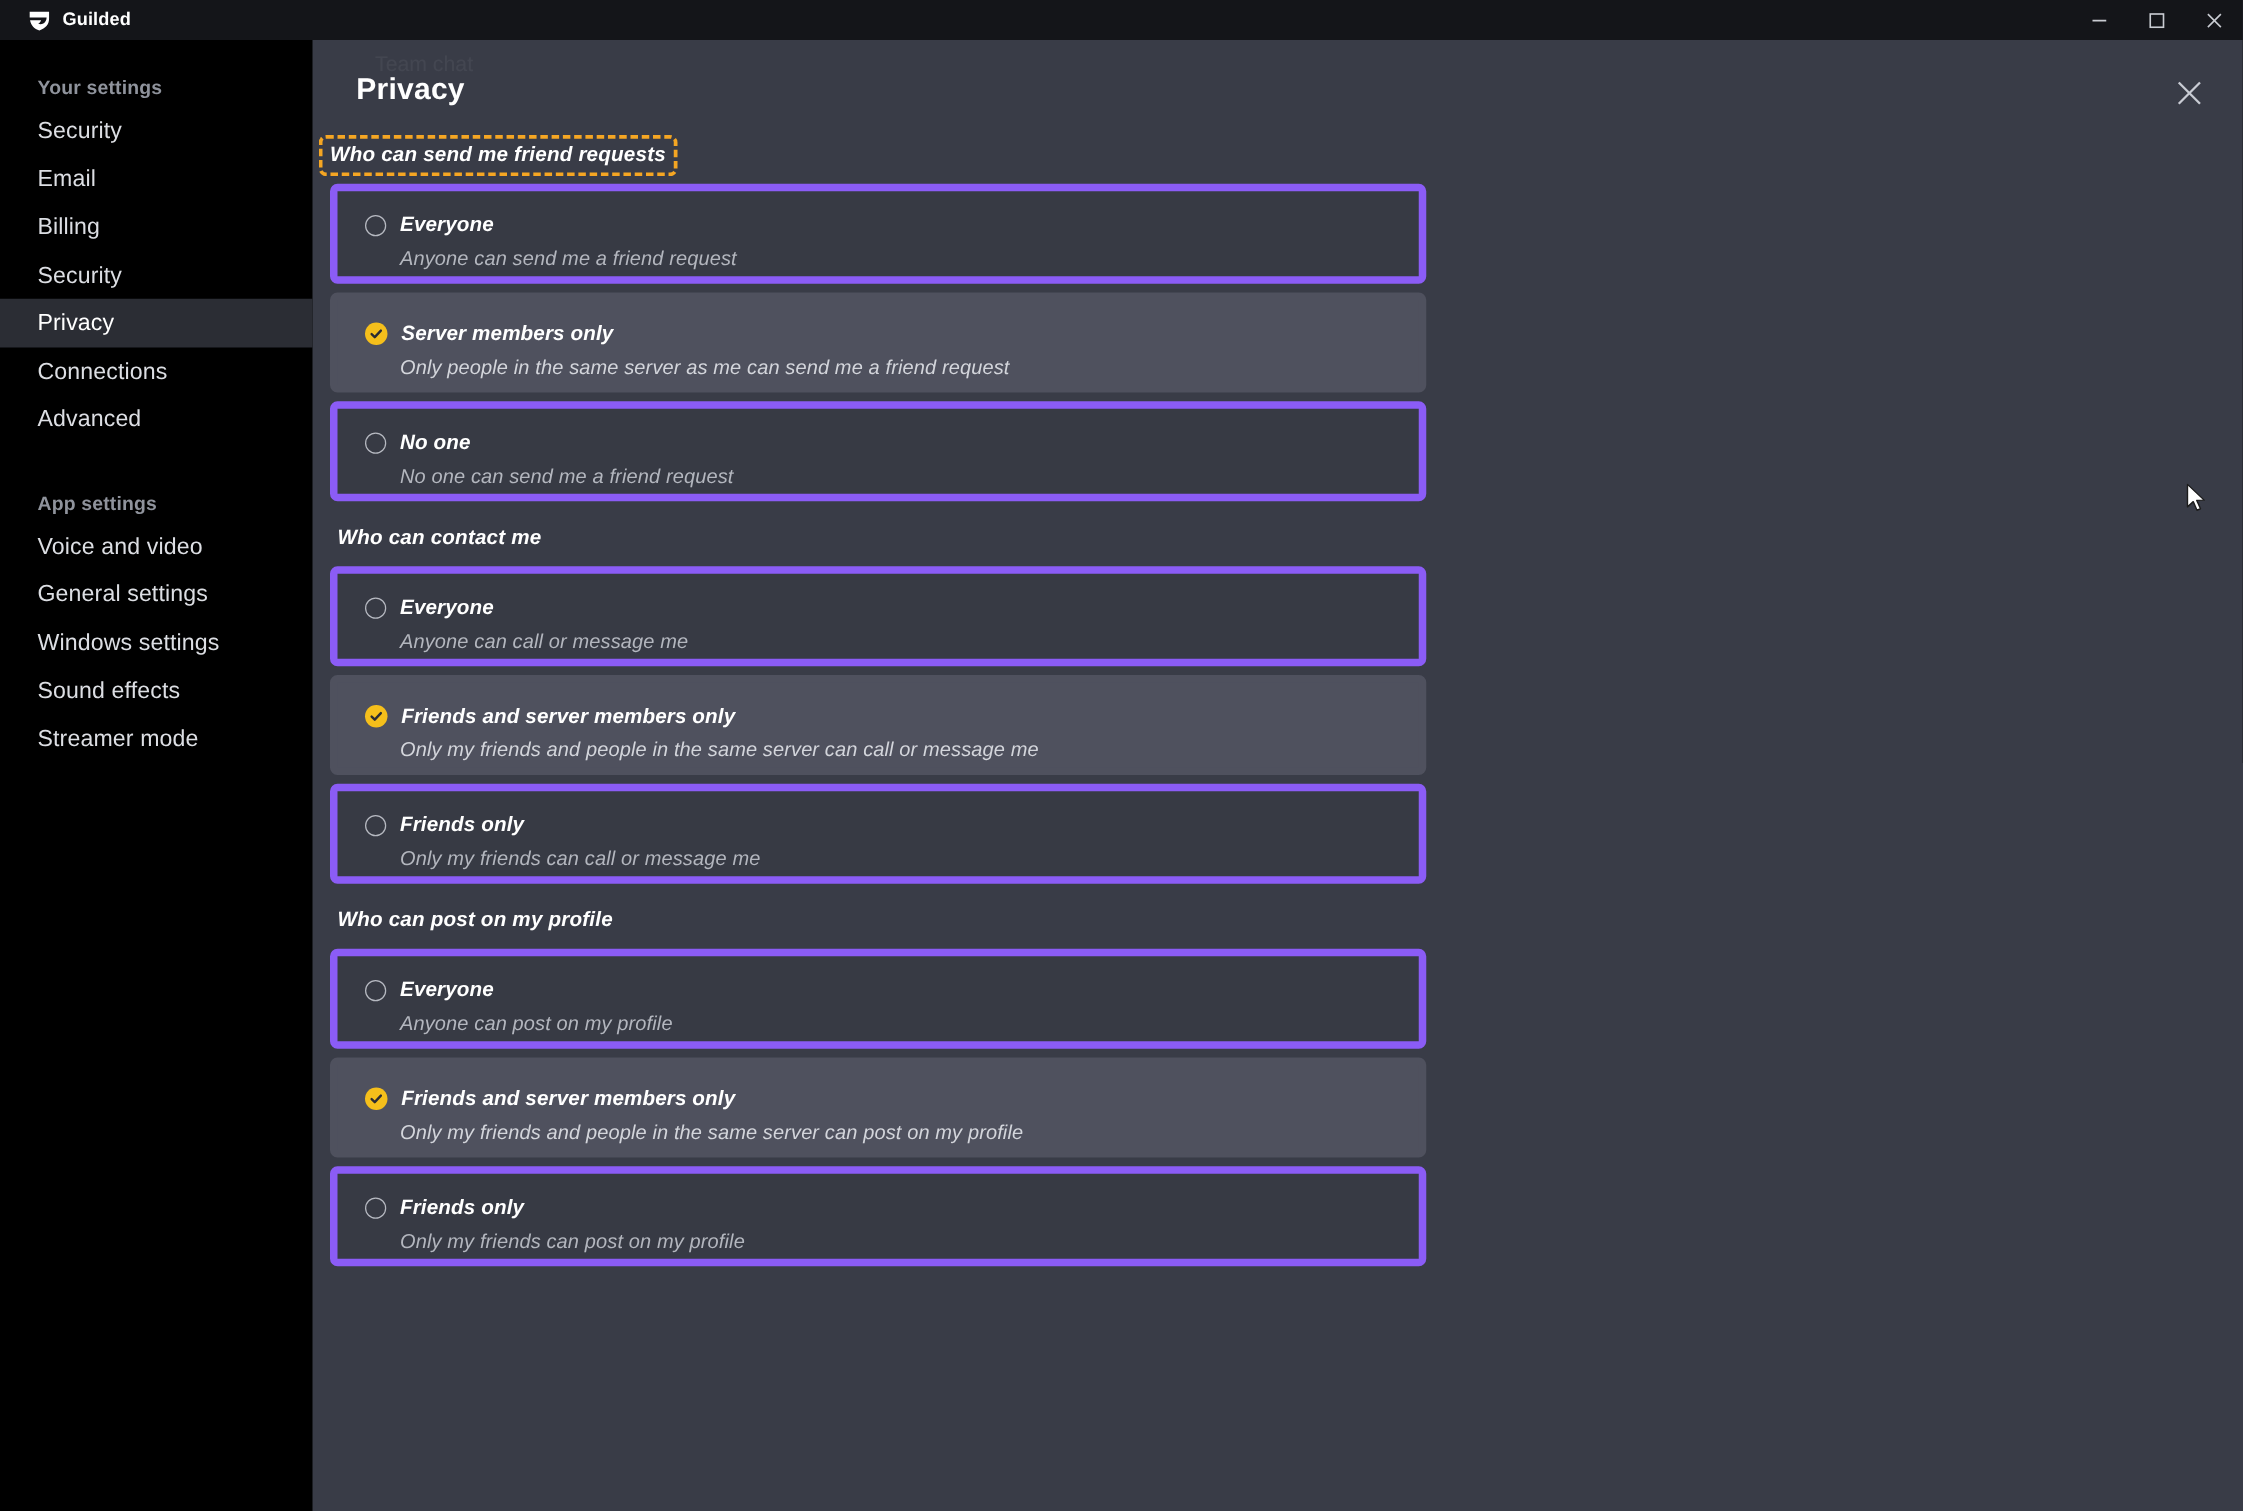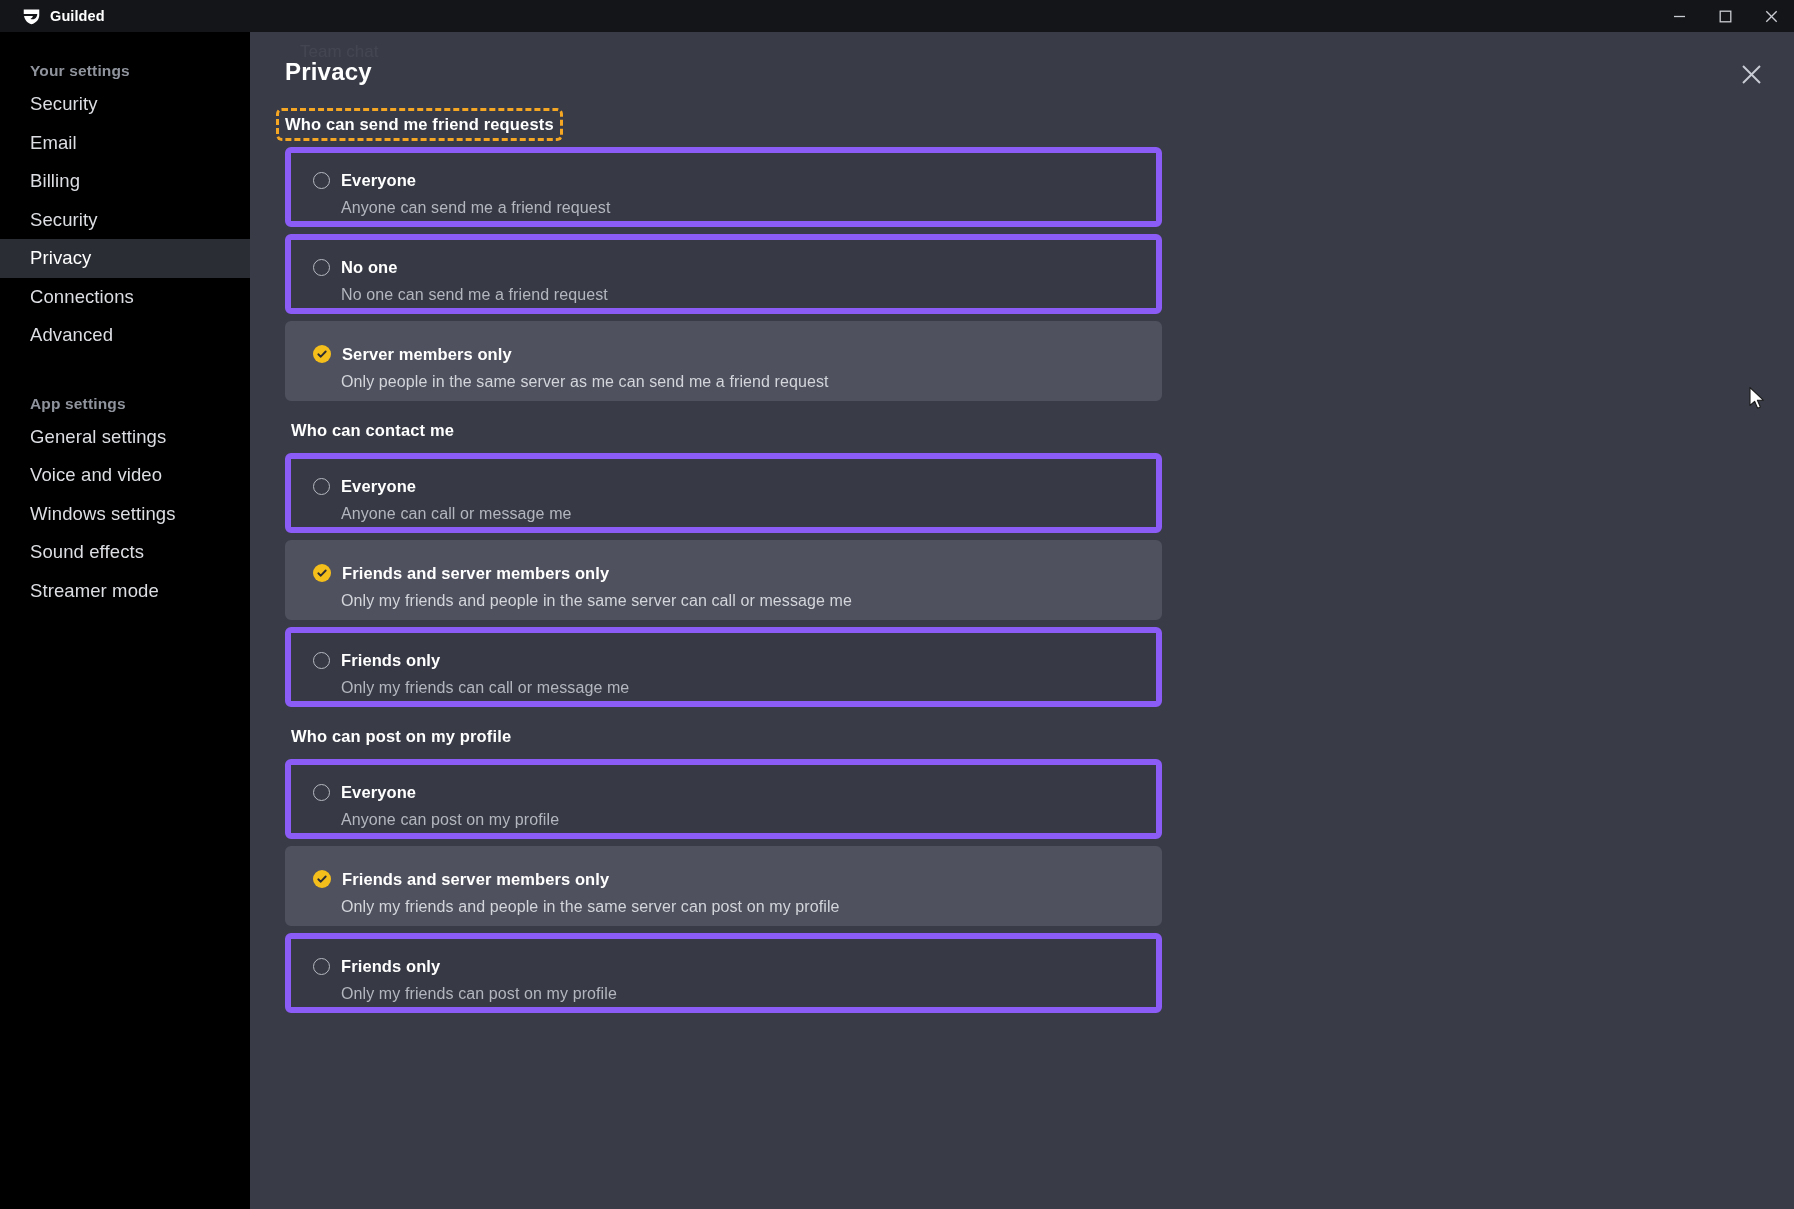--- a/index.html
+++ b/index.html
@@ -145,21 +145,22 @@
     border-radius: 4px;
   }
 
   #settings-scroll {
     position: absolute;
     left: 0;
     top: 64px;
     width: 1544px;
     height: 1113px;
     overflow: hidden;
-    padding-left: 35px;
+    padding-left: 14px;
+    font-style: italic;
   }
 
   
   .section-heading {
     color: #ffffff;
     font-size: 16.5px;
     font-weight: bold;
     letter-spacing: .15px;
     display: inline-block;
     margin-top: 16px;
@@ -290,22 +291,22 @@
       <div class="nav-item">Security</div>
       <div class="nav-item active">Privacy</div>
       <div class="nav-item">Connections</div>
       <div class="nav-item">Advanced</div>
     </div>
 
     <div class="nav-spacer"></div>
 
     <div class="nav-group">
       <div class="nav-group-title">App settings</div>
+      <div class="nav-item">Voice and video</div>
       <div class="nav-item">General settings</div>
-      <div class="nav-item">Voice and video</div>
       <div class="nav-item">Windows settings</div>
       <div class="nav-item">Sound effects</div>
       <div class="nav-item">Streamer mode</div>
     </div>
 
   </nav>
 
   <main id="content">
 
     <h1 id="page-title">Privacy</h1>
@@ -322,42 +323,42 @@
       <section class="section-block">
         <div class="section-heading focused">Who can send me friend requests</div>
         <div class="options">
 
           <div class="option-row">
             <div class="option-head">
               <span class="radio-outer"></span>
               <span class="option-label">Everyone</span>
             </div>
             <div class="option-desc">Anyone can send me a friend request</div>
-          </div>
-
-          <div class="option-row">
-            <div class="option-head">
-              <span class="radio-outer"></span>
-              <span class="option-label">No one</span>
-            </div>
-            <div class="option-desc">No one can send me a friend request</div>
           </div>
 
           <div class="option-row selected">
             <div class="option-head">
               <span class="radio-checked">
                 <svg width="12" height="12" viewBox="0 0 12 12">
                   <polyline points="2.3,6.3 4.8,8.7 9.7,3.5" fill="none" stroke="#2b2c33" stroke-width="1.9" stroke-linecap="round" stroke-linejoin="round"></polyline>
                 </svg>
               </span>
               <span class="option-label">Server members only</span>
             </div>
             <div class="option-desc">Only people in the same server as me can send me a friend request</div>
           </div>
 
+          <div class="option-row">
+            <div class="option-head">
+              <span class="radio-outer"></span>
+              <span class="option-label">No one</span>
+            </div>
+            <div class="option-desc">No one can send me a friend request</div>
+          </div>
+
         </div>
       </section>
 
       <section class="section-block">
         <div class="section-heading">Who can contact me</div>
         <div class="options">
 
           <div class="option-row">
             <div class="option-head">
               <span class="radio-outer"></span>

